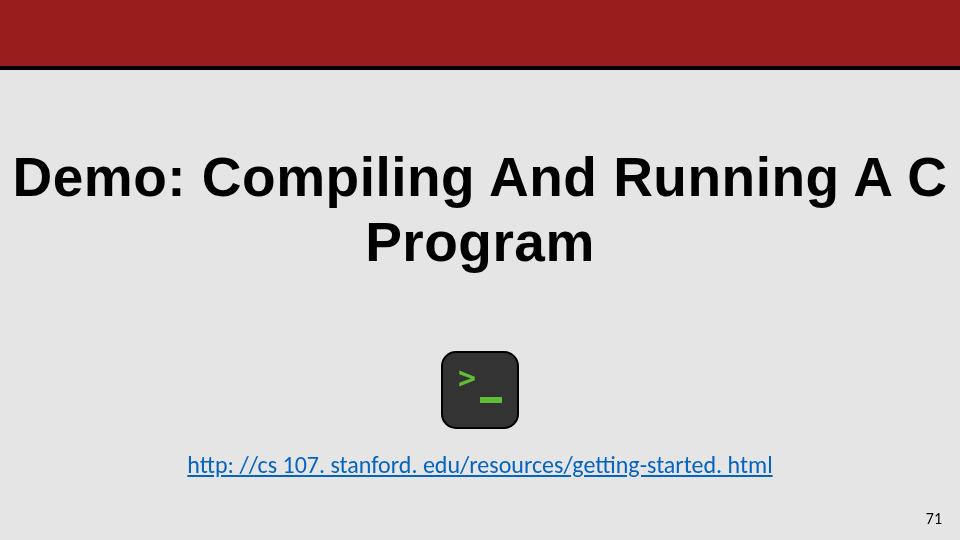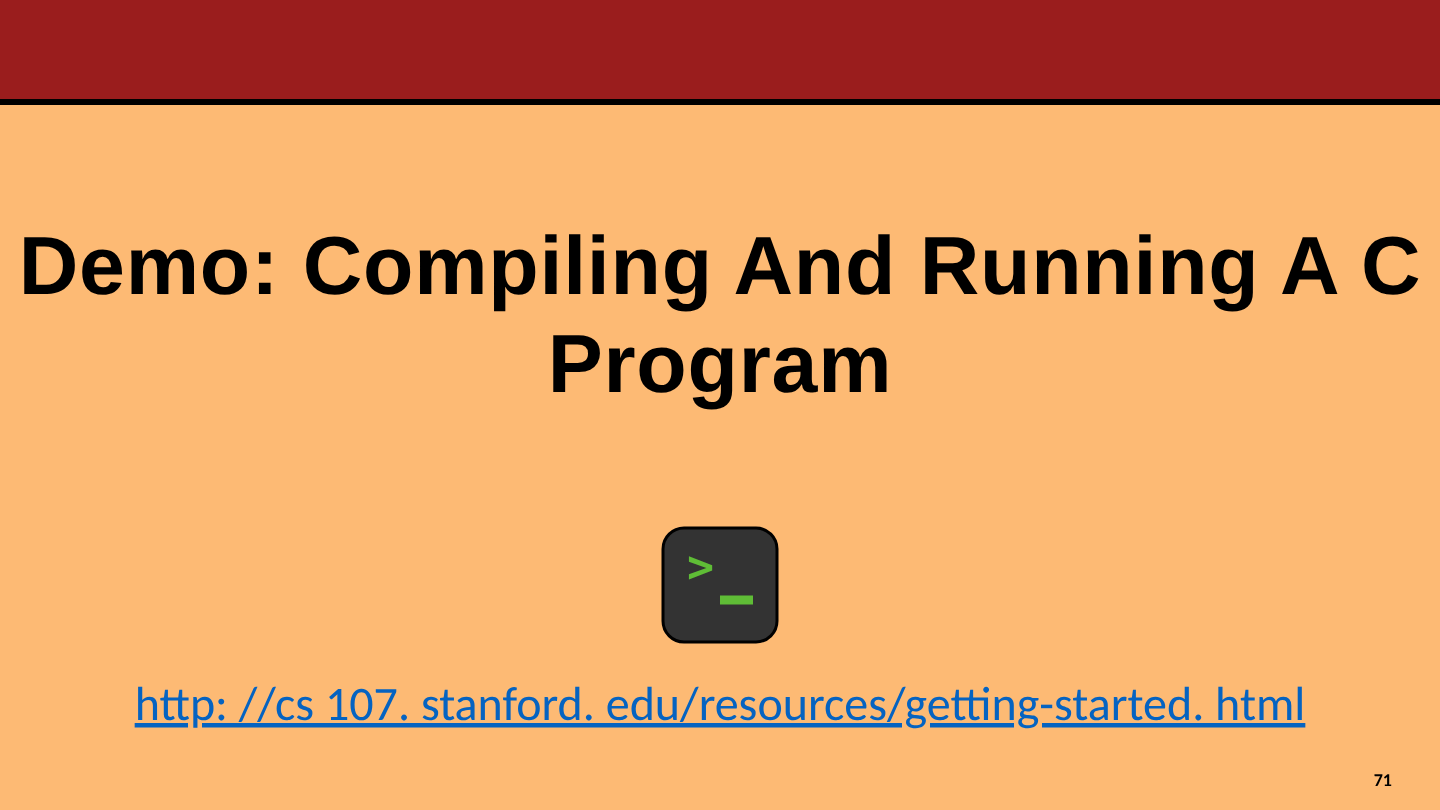--- a/index.html
+++ b/index.html
@@ -1,24 +1,24 @@
 <!DOCTYPE html>
 <html><head>
 <meta charset="utf-8">
 <style>
   * { margin: 0; padding: 0; box-sizing: border-box; }
   html, body { width: 960px; height: 540px; font-family: Calibri, "Segoe UI", Arial, sans-serif; background: #fff; overflow: hidden; }
-  .slide { position: relative; width: 960px; height: 540px; background: #fdba74; }
+  .slide { position: relative; width: 960px; height: 540px; background: #e5e5e5; }
   .top-bar { position: absolute; top: 0; left: 0; width: 100%; height: 70px; background: #9a1d1d; border-bottom: 4px solid #000; }
   .title { position: absolute; top: 145px; left: 0; width: 100%; text-align: center; font-family: Verdana, Geneva, sans-serif; font-weight: 700; font-size: 55px; color: #000; line-height: 1.18; letter-spacing: 0.5px; }
   .icon-wrap { position: absolute; top: 350px; left: 50%; transform: translateX(-50%); }
   .bottom-text { position: absolute; top: 450px; left: 0; width: 100%; text-align: center; }
   .subtitle { font-size: 22px; color: #000; }
-  .link { font-size: 32px; color: #0563c1; text-decoration: underline; }
-  .page-num { position: absolute; bottom: 12px; right: 32px; font-size: 12px; color: #000; font-weight: bold; }
+  .link { font-size: 24px; color: #0563c1; text-decoration: underline; }
+  .page-num { position: absolute; bottom: 12px; right: 18px; font-size: 16px; color: #000; }
 </style>
 </head>
 <body>
 
 <div class="slide">
   <div class="top-bar"></div>
 
   <div class="title">Demo: Compiling And Running A C Program</div>
 
   <div class="icon-wrap">

